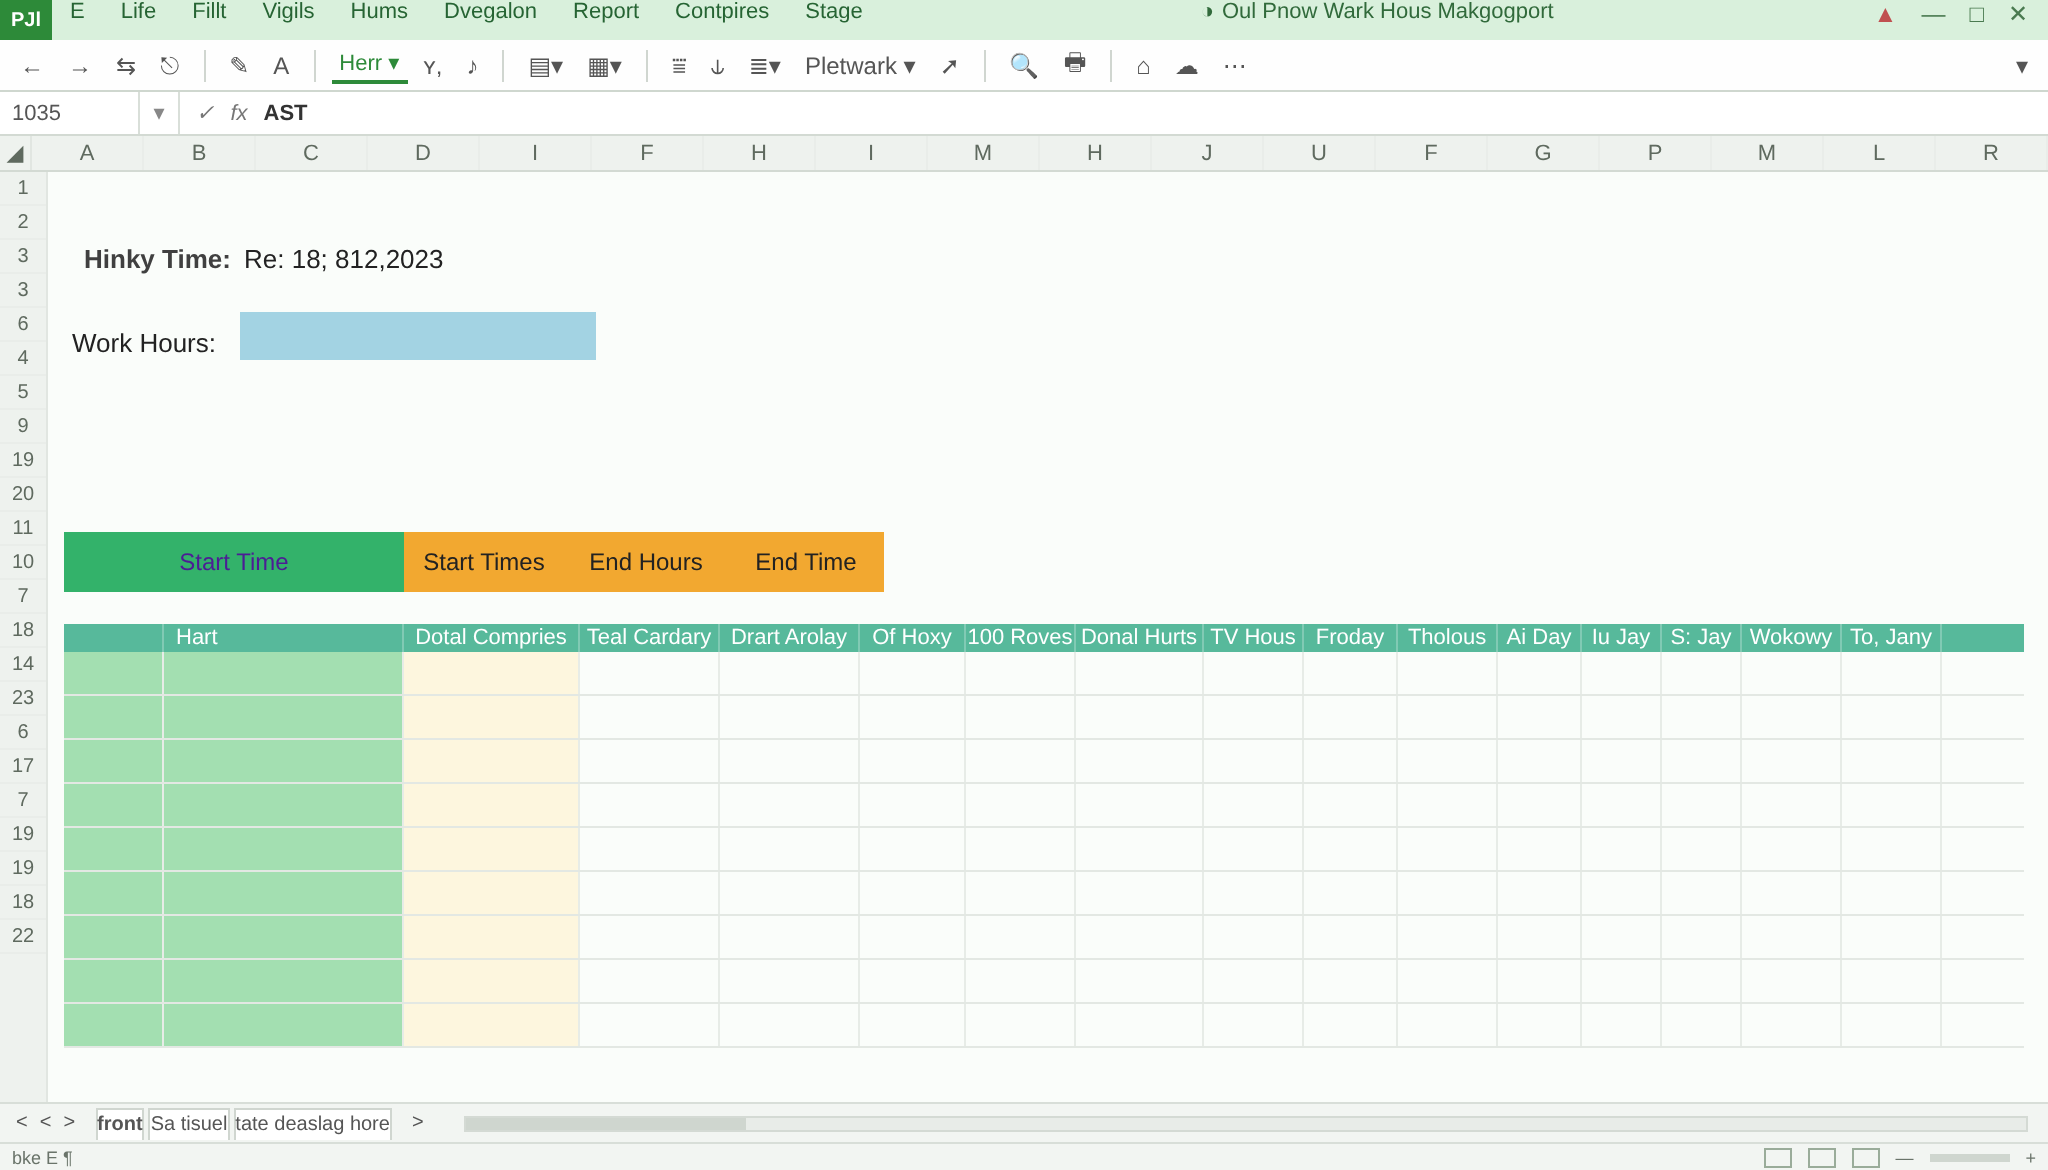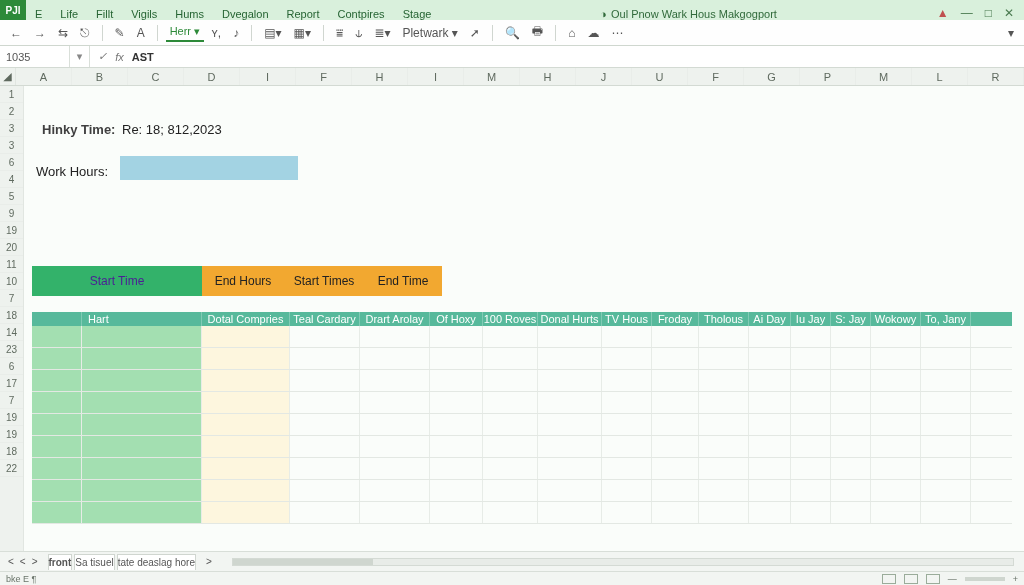--- a/index.html
+++ b/index.html
@@ -1,17 +1,17 @@
 <!DOCTYPE html>
 <html><head>
 <meta charset="utf-8">
 <style>
   * { box-sizing: border-box; margin: 0; padding: 0; font-family: "Segoe UI", Arial, sans-serif; }
   html, body { width: 1024px; height: 585px; overflow: hidden; background: #fafdfa; }
-  .menubar { height: 20px; background: #d9f0dc; display: flex; align-items: flex-end; font-size: 11px; color: #266433; }
+  .menubar { height: 20px; background: #d9f0dc; display: flex; align-items: flex-start; font-size: 11px; color: #266433; }
   .app-btn { background: #2d8a39; color: #fff; width: 26px; height: 20px; display: flex; align-items: center; justify-content: center; font-size: 10px; font-weight: 600; }
   .menu-item { padding: 0 9px; cursor: default; }
   .doc-title { flex: 1; text-align: center; color: #316a3b; font-size: 11px; display:flex; align-items:center; justify-content:center; gap:4px;}
   .win-controls { display: flex; gap: 12px; padding-right: 10px; color: #4a7a50; font-size: 12px;}
   .toolbar { height: 26px; border-bottom: 1px solid #cfd7cf; display: flex; align-items: center; padding: 0 6px; gap: 4px; font-size: 12px; color: #4f5a4f; background:#fefefe;}
   .tb-btn { padding: 2px 4px; cursor: default; font-size:12px; color:#555;}
   .tb-sep { width:1px; height:16px; background:#d0d6d0; margin:0 4px;}
   .tb-accent { color:#2d8a39; border-bottom:2px solid #2d8a39; padding-bottom:2px; font-size:11px;}
   .namebox-row { height: 22px; border-bottom: 1px solid #d3dad3; display: flex; align-items: center; font-size: 11px; background:#fff;}
   .namebox { width: 70px; padding-left: 6px; border-right:1px solid #d9dfd9; height:100%; display:flex; align-items:center; color:#555;}
@@ -172,22 +172,22 @@
       <div class="row-h">22</div>
     </div>
   <div class="canvas">
      <div class="lbl-hinky">Hinky Time:</div>
      <div class="lbl-re">Re: 18; 812,2023</div>
      <div class="lbl-work">Work Hours:</div>
      <div class="work-input"></div>
 
      <div class="btn-row">
        <div class="btn btn-green">Start Time</div>
+       <div class="btn btn-orange">Start Times</div>
        <div class="btn btn-orange" style="width:82px;">End Hours</div>
-       <div class="btn btn-orange">Start Times</div>
        <div class="btn btn-orange" style="width:78px;">End Time</div>
      </div>
 
      <div class="table-wrap">
        <div class="thead" id="thead">
           <div class="th" style="width: 50px;"></div>
           <div class="th" style="width: 120px; justify-content: flex-start;">Hart</div>
           <div class="th" style="width: 88px;">Dotal Compries</div>
           <div class="th" style="width: 70px;">Teal Cardary</div>
           <div class="th" style="width: 70px;">Drart Arolay</div>

